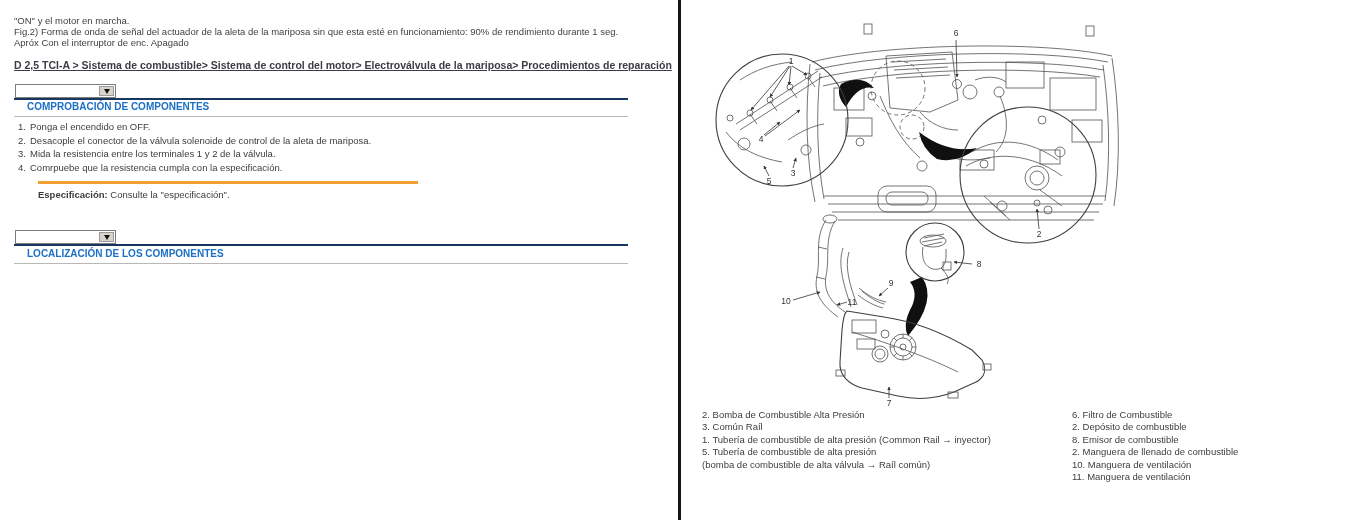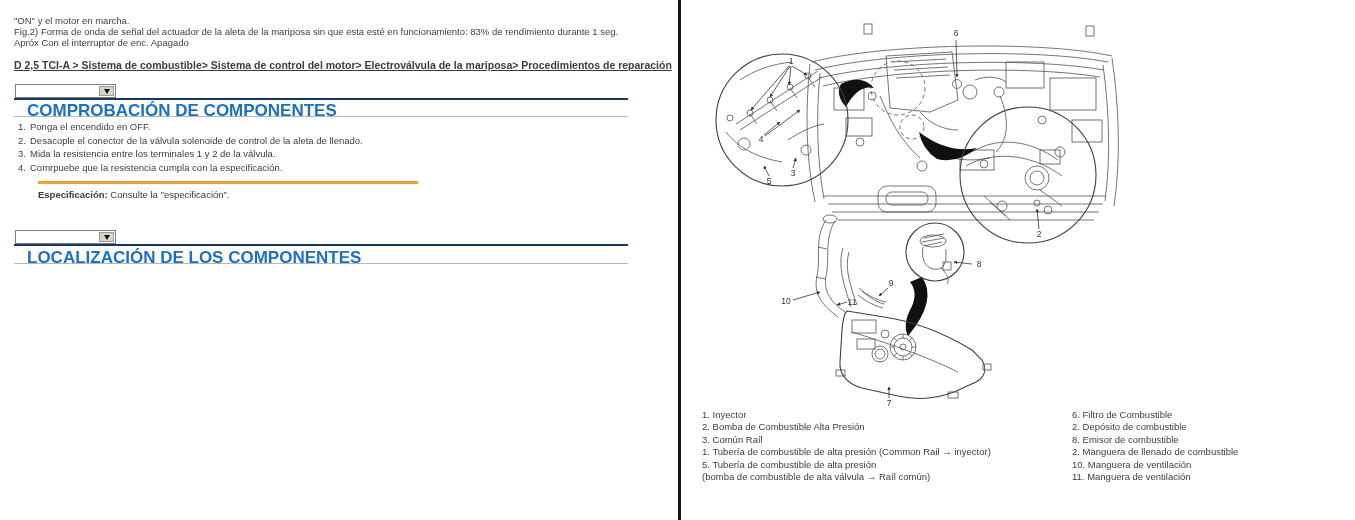--- a/index.html
+++ b/index.html
@@ -12,21 +12,21 @@
          text-decoration:underline;white-space:nowrap;}
   .crumb1{top:59px;} .crumb2{top:218px;}
   .combo{position:absolute;left:1px;width:101px;height:14px;border:1px solid #7d7d7d;background:#fff;box-sizing:border-box;}
   .combo1{top:84px;} .combo2{top:230px;}
   .combo .btn{position:absolute;top:1px;right:1px;bottom:1px;width:15px;background:#d8d4cc;
               border:1px solid #9a9a9a;box-sizing:border-box;display:flex;align-items:center;justify-content:center;}
   .combo .tri{width:0;height:0;border-left:3.5px solid transparent;border-right:3.5px solid transparent;
               border-top:5px solid #111;}
   .rule-navy{position:absolute;left:0;width:614px;height:2px;background:#17375e;}
   .rn1{top:98px;} .rn2{top:244px;}
-  .sec-head{position:absolute;left:13px;font-size:17px;font-weight:bold;color:#1b6fc5;white-space:nowrap;}
+  .sec-head{position:absolute;left:13px;font-size:10px;font-weight:bold;color:#1b6fc5;white-space:nowrap;}
   .sh1{top:101px;} .sh2{top:248px;}
   .rule-thin{position:absolute;left:0;width:614px;height:1px;background:#b8b8b8;}
   .rt1{top:116px;} .rt2{top:263px;}
   .steps{position:absolute;left:4px;top:121px;width:606px;font-size:9.5px;}
   .step{display:flex;height:13.6px;align-items:flex-start;}
   .step .n{width:12px;flex:none;}
   .rule-orange{position:absolute;left:24px;top:181px;width:380px;height:2.5px;background:#f0a132;}
   .spec{position:absolute;left:24px;top:189px;font-size:9.5px;}
   .spec b{font-weight:bold;}
   
@@ -46,21 +46,21 @@
 </style>
 </head>
 <body>
 
 <div class="page">
 
   <div class="leftcol">
 
     <div class="intro">
       <div>"ON" y el motor en marcha.</div>
-      <div>Fig.2) Forma de onda de señal del actuador de la aleta de la mariposa sin que esta esté en funcionamiento: 83% de rendimiento durante 1 seg. Apróx Con el interruptor de enc. Apagado</div>
+      <div>Fig.2) Forma de onda de señal del actuador de la aleta de la mariposa sin que esta esté en funcionamiento: 90% de rendimiento durante 1 seg. Apróx Con el interruptor de enc. Apagado</div>
     </div>
 
     <div class="crumb crumb1">D 2,5 TCI-A &gt; Sistema de combustible&gt; Sistema de control del motor&gt; Electroválvula de la mariposa&gt; Procedimientos de reparación</div>
 
     <div class="combo combo1">
       <span class="btn">
           <span class="tri"></span>
         </span>
     </div>
 
@@ -68,21 +68,21 @@
     <div class="sec-head sh1">COMPROBACIÓN DE COMPONENTES</div>
     <div class="rule-thin rt1"></div>
 
     <div class="steps">
       <div class="step">
         <span class="n">1.</span>
         <span>Ponga el encendido en OFF.</span>
       </div>
       <div class="step">
         <span class="n">2.</span>
-        <span>Desacople el conector de la válvula solenoide de control de la aleta de llenado.</span>
+        <span>Desacople el conector de la válvula solenoide de control de la aleta de mariposa.</span>
       </div>
       <div class="step">
         <span class="n">3.</span>
         <span>Mida la resistencia entre los terminales 1 y 2 de la válvula.</span>
       </div>
       <div class="step">
         <span class="n">4.</span>
         <span>Comrpuebe que la resistencia cumpla con la especificación.</span>
       </div>
     </div>
@@ -274,21 +274,20 @@
       <line class="lead" x1="889" y1="398" x2="889" y2="387" marker-end="url(#arr)"></line>
       <text class="num" x="979" y="267">8</text>
       <text class="num" x="891" y="286">9</text>
       <text class="num" x="786" y="304">10</text>
       <text class="num" x="852" y="305">11</text>
       <text class="num" x="889" y="406">7</text>
     </g>
   </svg>
 
   <div class="legend legend-left">
-    <div>1. Inyector</div>
     <div>2. Bomba de Combustible Alta Presión</div>
     <div>3. Común Raíl</div>
     <div>1. Tubería de combustible de alta presión (Common Rail → inyector)</div>
     <div>5. Tubería de combustible de alta presión</div>
     <div>(bomba de combustible de alta válvula → Raíl común)</div>
   </div>
   <div class="legend legend-right">
     <div>6. Filtro de Combustible</div>
     <div>2. Depósito de combustible</div>
     <div>8. Emisor de combustible</div>

